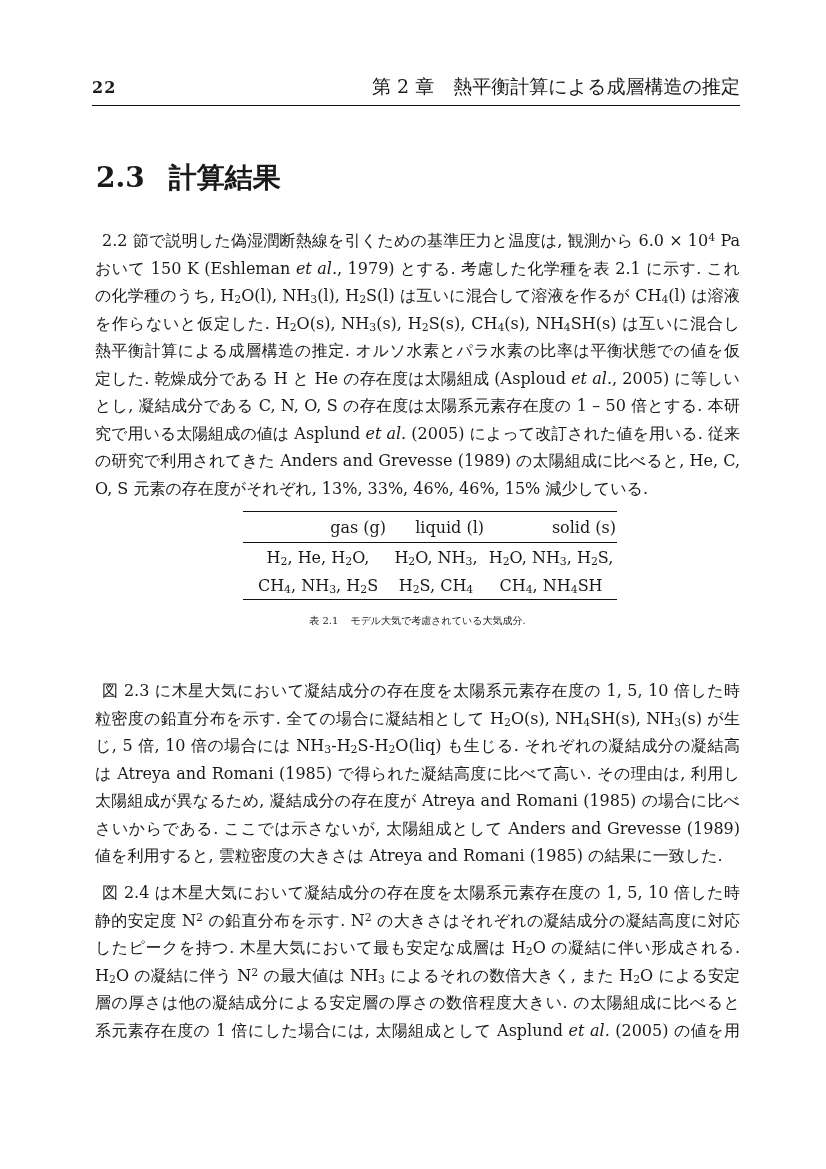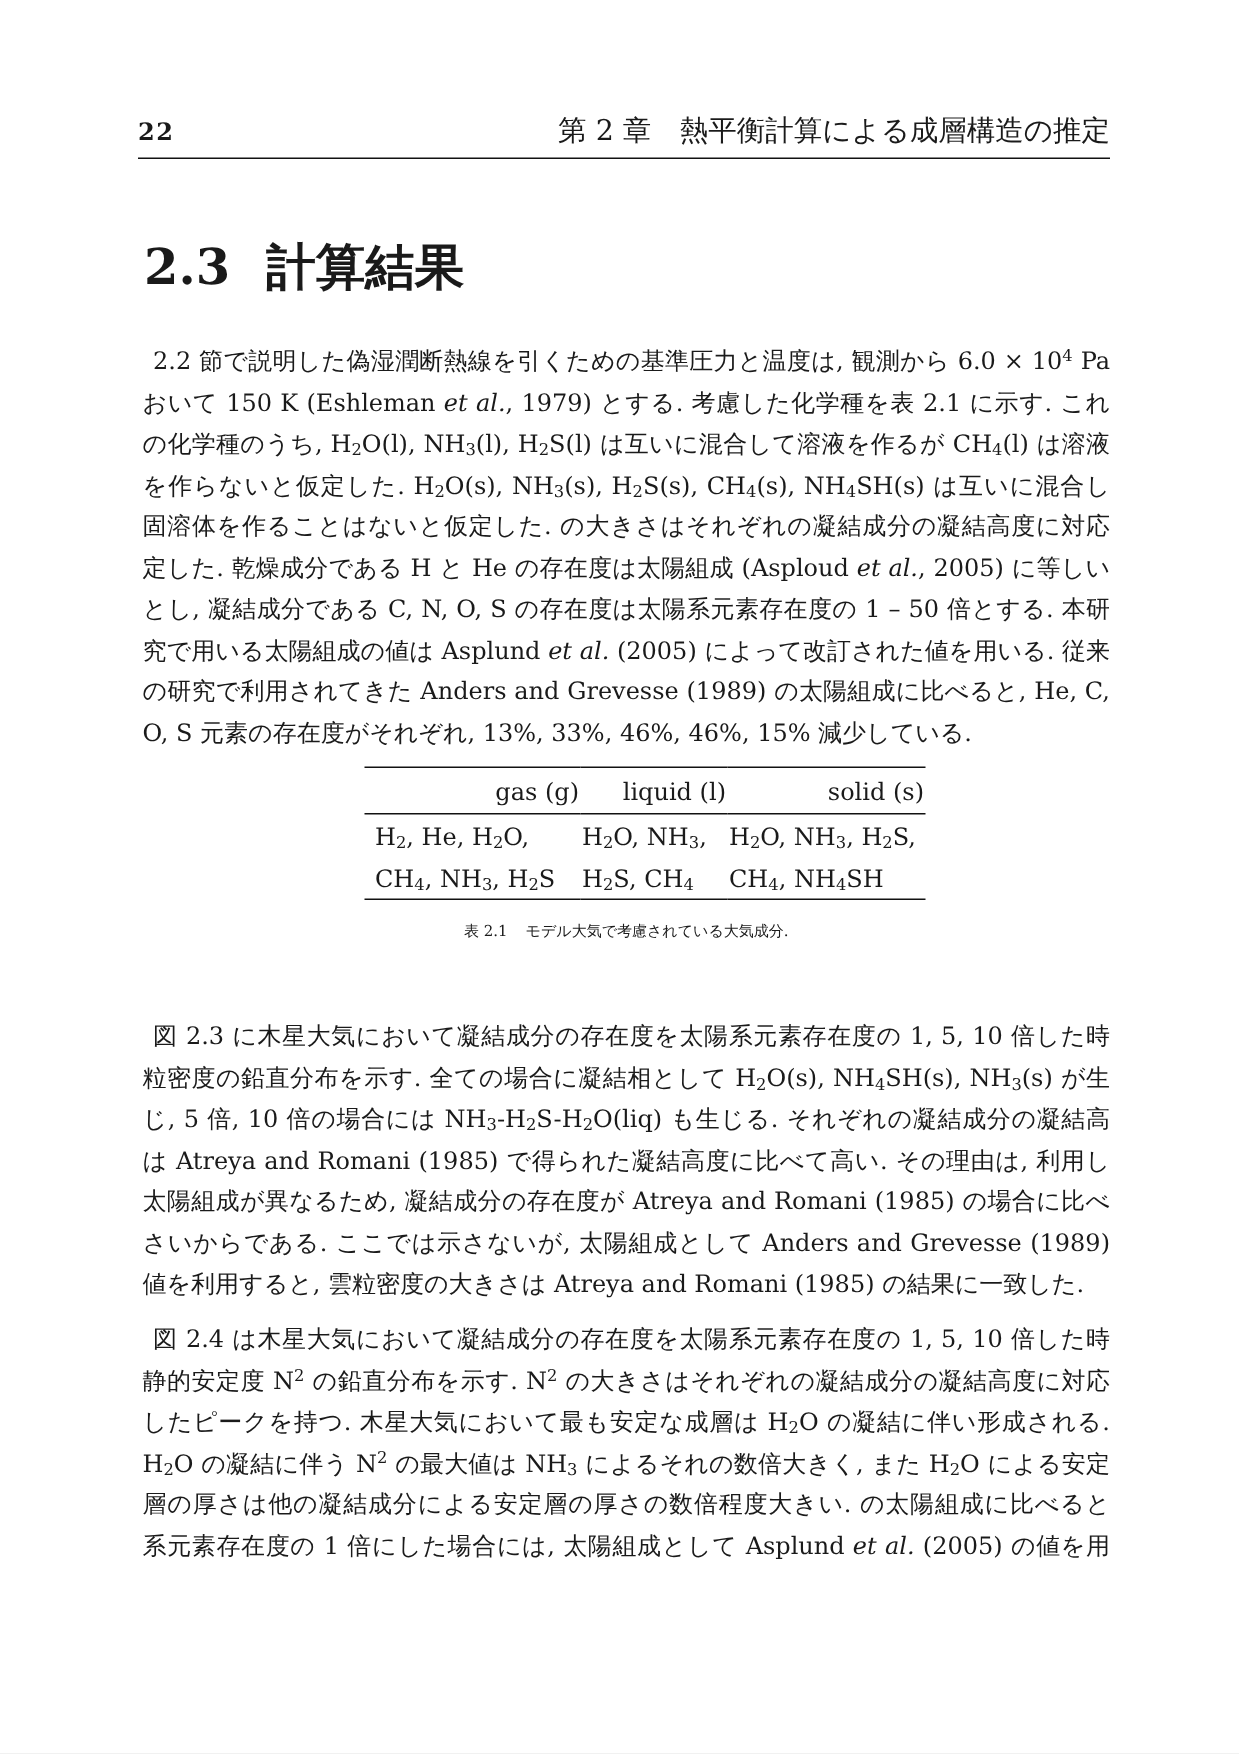--- a/index.html
+++ b/index.html
@@ -19,21 +19,21 @@
     display:flex; justify-content:space-between; align-items:baseline;
     border-bottom:1.5px solid #111;
     padding-bottom:5px;
     font-size:16px;
   }
   .page-num { font-weight:bold; letter-spacing:1px; }
   .chapter { font-size:19px; }
   
   .section-heading {
     position:absolute; left:96px; top:164px;
-    font-size:33px; line-height:28px; font-weight:bold;
+    font-size:28px; line-height:28px; font-weight:bold;
   }
   .sec-num { font-family:"DejaVu Serif","Liberation Serif",serif; margin-right:24px; font-weight:600; }
   .sec-title { font-family:"DejaVu Sans","Liberation Sans",sans-serif; font-weight:bold; }
   
   .para { position:absolute; left:95px; width:645px; font-size:16px; }
   .para .line {
     height:27.5px; line-height:27.5px;
     text-align:justify; text-align-last:justify;
     white-space:normal; overflow:hidden;
   }
@@ -53,21 +53,21 @@
     font-size:16px; color:#1a1a1a;
     border-top:1.5px solid #111; border-bottom:1.5px solid #111;
   }
   .tblwrap col.c1 { width:144px; }
   .tblwrap col.c2 { width:98px; }
   .tblwrap col.c3 { width:132px; }
   .tblwrap th {
     font-weight:normal; text-align:right; height:28px;
     border-bottom:1.2px solid #111; vertical-align:middle;
   }
-  .tblwrap td { height:26px; text-align:left; vertical-align:middle; }
+  .tblwrap td { height:26px; text-align:center; vertical-align:middle; }
   .tblwrap th:first-child, .tblwrap td:first-child { padding-left:7px; }
   
   .caption {
     position:absolute; left:95px; top:614px; width:645px;
     text-align:center; font-size:10px;
   }
   .caption .cap-label { margin-right:12px; }
 </style>
 </head>
 <body>
@@ -81,21 +81,21 @@
 
   <div class="section-heading">
     <span class="sec-num">2.3</span><span class="sec-title">計算結果</span>
   </div>
 
   <div class="para p1 endshort">
       <div class="line">2.2 節で説明した偽湿潤断熱線を引くための基準圧力と温度は, 観測から 6.0 × 10<sup>4</sup> Pa に</div>
       <div class="line">おいて 150 K (Eshleman <em>et al.</em>, 1979) とする. 考慮した化学種を表 2.1 に示す. これら</div>
       <div class="line">の化学種のうち, H<sub>2</sub>O(l), NH<sub>3</sub>(l), H<sub>2</sub>S(l) は互いに混合して溶液を作るが CH<sub>4</sub>(l) は溶液</div>
       <div class="line">を作らないと仮定した. H<sub>2</sub>O(s), NH<sub>3</sub>(s), H<sub>2</sub>S(s), CH<sub>4</sub>(s), NH<sub>4</sub>SH(s) は互いに混合して</div>
-      <div class="line">固溶体を作ることはないと仮定した. の大きさはそれぞれの凝結成分の凝結高度に対応</div>
+      <div class="line">熱平衡計算による成層構造の推定. オルソ水素とパラ水素の比率は平衡状態での値を仮</div>
       <div class="line">定した. 乾燥成分である H と He の存在度は太陽組成 (Asploud <em>et al.</em>, 2005) に等しい</div>
       <div class="line">とし, 凝結成分である C, N, O, S の存在度は太陽系元素存在度の 1 – 50 倍とする. 本研</div>
       <div class="line">究で用いる太陽組成の値は Asplund <em>et al.</em> (2005) によって改訂された値を用いる. 従来</div>
       <div class="line">の研究で利用されてきた Anders and Grevesse (1989) の太陽組成に比べると, He, C, N,</div>
       <div class="line">O, S 元素の存在度がそれぞれ, 13%, 33%, 46%, 46%, 15% 減少している.</div>
     </div>
 
   <div class="tblwrap">
     <table>
       <colgroup>

